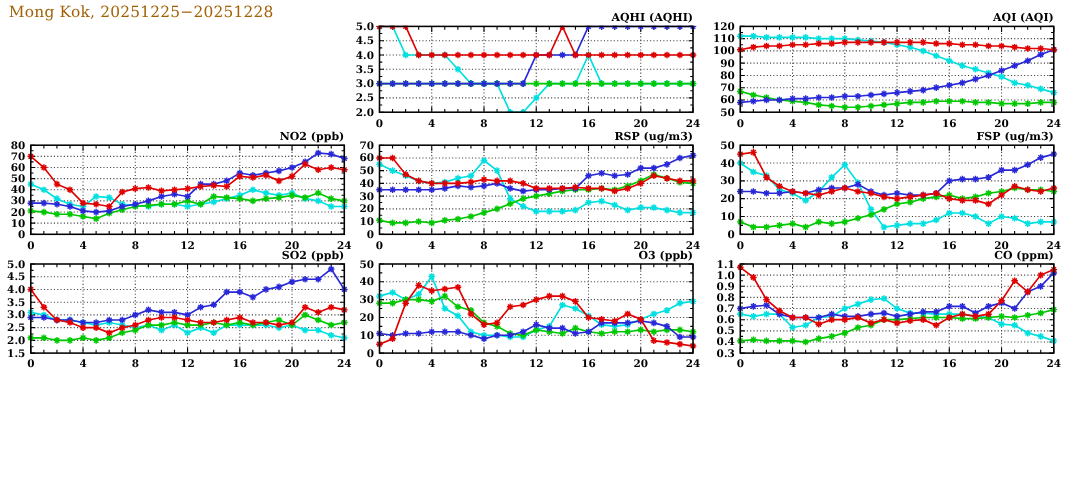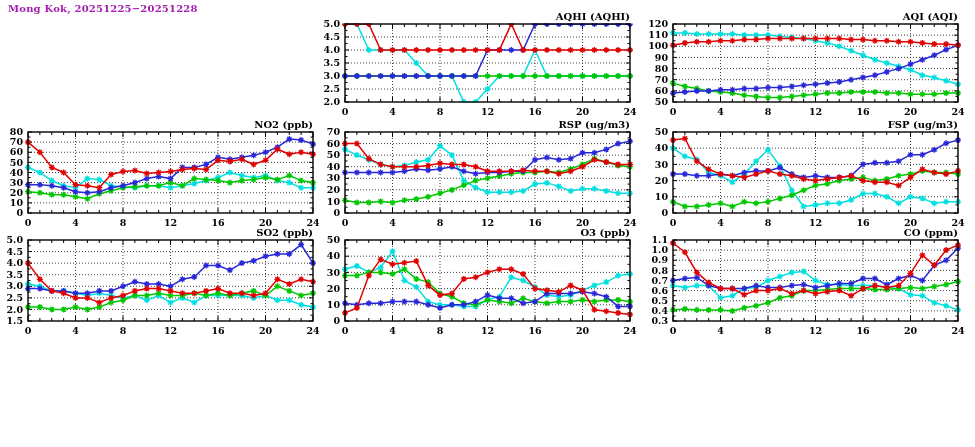--- a/index.html
+++ b/index.html
@@ -1,18 +1,18 @@
 <!DOCTYPE html>
 <html><head>
 <meta charset="utf-8">
 <style>
   html,body{margin:0;padding:0;background:#fff;}
   #app{position:relative;width:975px;height:447px;background:#fff;overflow:hidden;
        font-family:"DejaVu Serif", "Liberation Serif", serif;}
-  #page-title{position:absolute;left:8px;top:3px;font-size:10px;font-weight:bold;color:#a21caf;
+  #page-title{position:absolute;left:8px;top:3px;font-size:14px;font-weight:normal;color:#a16207;
               letter-spacing:0.2px;white-space:pre;}
   .chart{position:absolute;}
   .chart svg{display:block;}
 </style>
 </head>
 <body>
 
 <div id="app">
   <div id="page-title">Mong Kok, 20251225−20251228</div>
 

